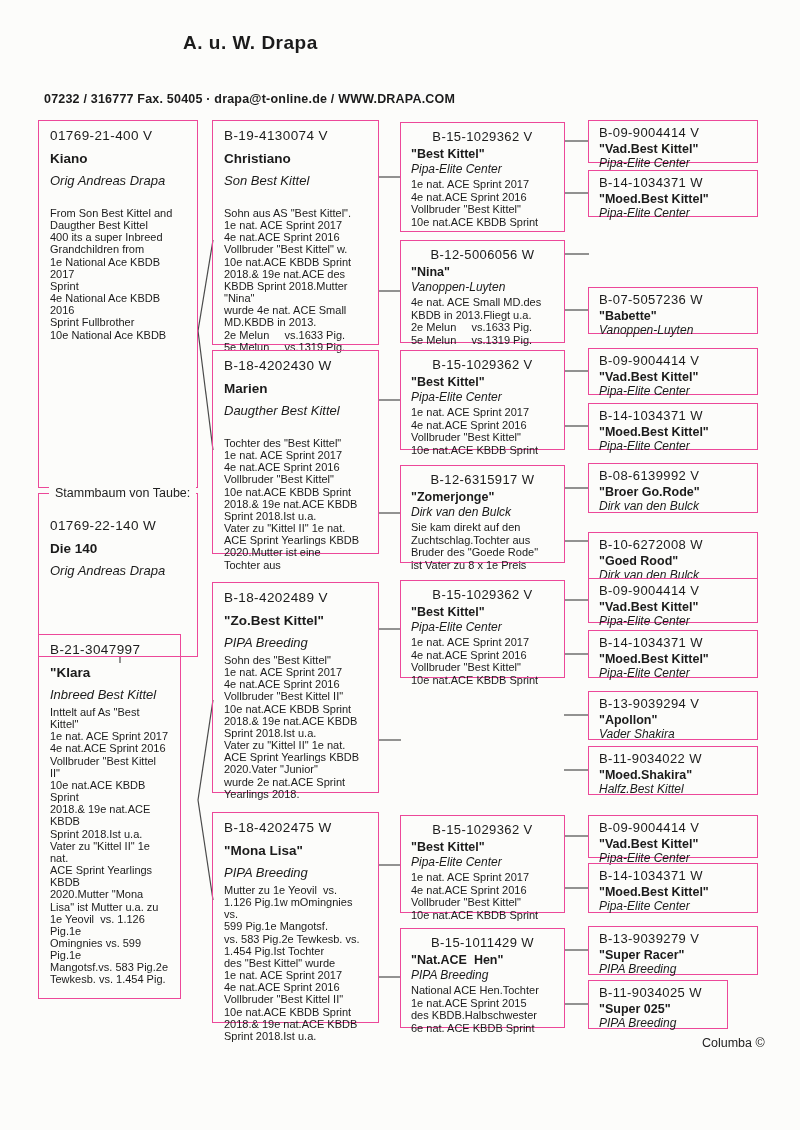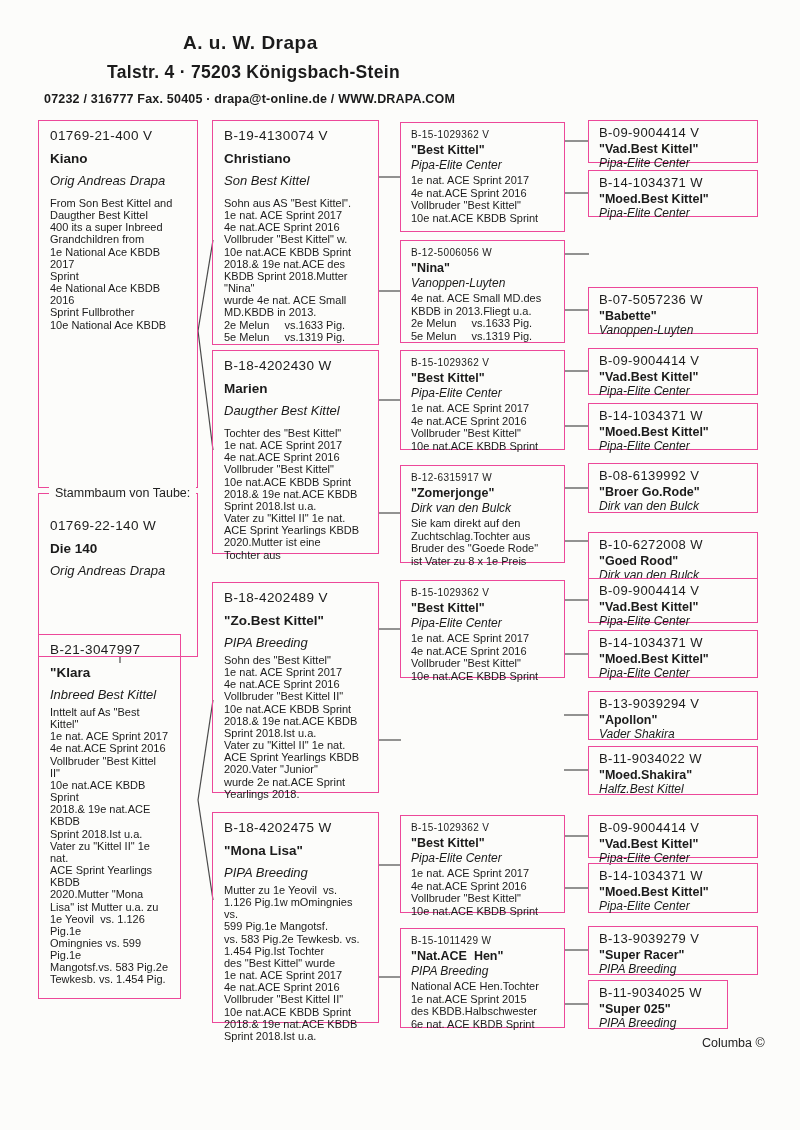--- a/index.html
+++ b/index.html
@@ -23,25 +23,25 @@
     border:1px solid #ec4899;
     box-sizing:border-box;
     padding:7px 11px;
     z-index:1;
     background:transparent;
   }
   .ring{font-size:13.5px;margin-bottom:8px;letter-spacing:.4px;white-space:pre-wrap;}
   .bname{font-size:13.5px;font-weight:700;margin-bottom:7px;white-space:pre-wrap;}
   .orig{font-size:13px;font-style:italic;margin-bottom:4px;white-space:pre-wrap;}
   .details{font-size:11px;line-height:12.15px;white-space:pre-wrap;margin-top:2px;}
-  .gap .details{margin-top:9px;}
+  .gap .details{margin-top:19px;}
 
   
   .sm{padding:6px 10px;}
-  .sm .ring{font-size:10px;margin-bottom:3px;}
+  .sm .ring{font-size:13px;margin-bottom:3px;text-align:center;}
   .sm .bname{font-size:12.5px;margin-bottom:1px;}
   .sm .orig{font-size:12px;margin-bottom:2px;}
   .sm .details{font-size:11px;line-height:12.6px;margin-top:1px;}
 
   
   .xs{padding:4px 10px;}
   .xs .ring{font-size:13px;margin-bottom:2px;}
   .xs .bname{font-size:12.5px;margin-bottom:0;}
   .xs .orig{font-size:12px;margin-bottom:0;}
 
@@ -53,21 +53,20 @@
     font-size:12.5px;color:#222;white-space:nowrap;
   }
   .footer-credit{position:absolute;left:702px;top:1036px;font-size:12.5px;color:#222;}
 </style>
 </head>
 <body>
 
 <div id="page">
 
   <div class="hdr-name">A. u. W. Drapa</div>
-  <div class="hdr-addr">Talstr. 4  ·  75203 Königsbach-Stein</div>
   <div class="hdr-contact">07232 / 316777 Fax. 50405  ·  drapa@t-online.de / WWW.DRAPA.COM</div>
 
   <svg class="connectors" width="800" height="1130" viewBox="0 0 800 1130">
     <g stroke="#4a4a4a" stroke-width="1.2" fill="none">
 
       <line x1="110" y1="488" x2="110" y2="494"></line>
       <line x1="120" y1="657" x2="120" y2="663"></line>
 
       <line x1="198" y1="331" x2="213" y2="240"></line>
       <line x1="198" y1="331" x2="213" y2="450"></line>

